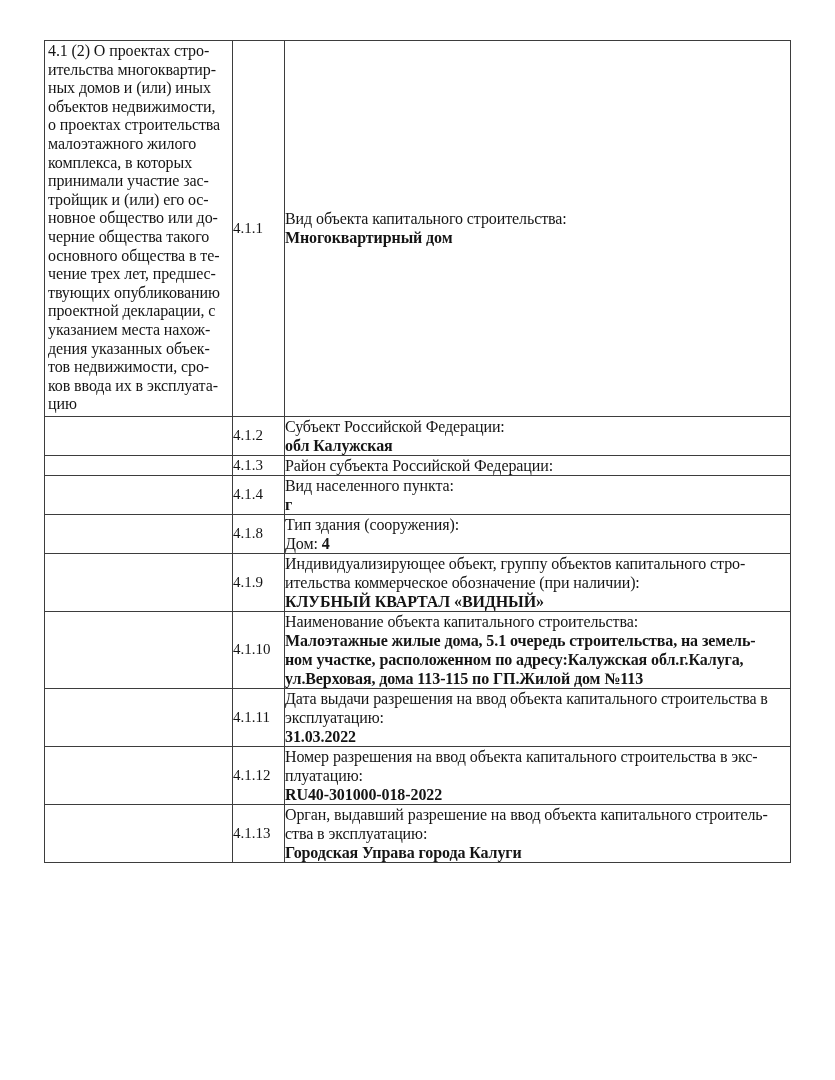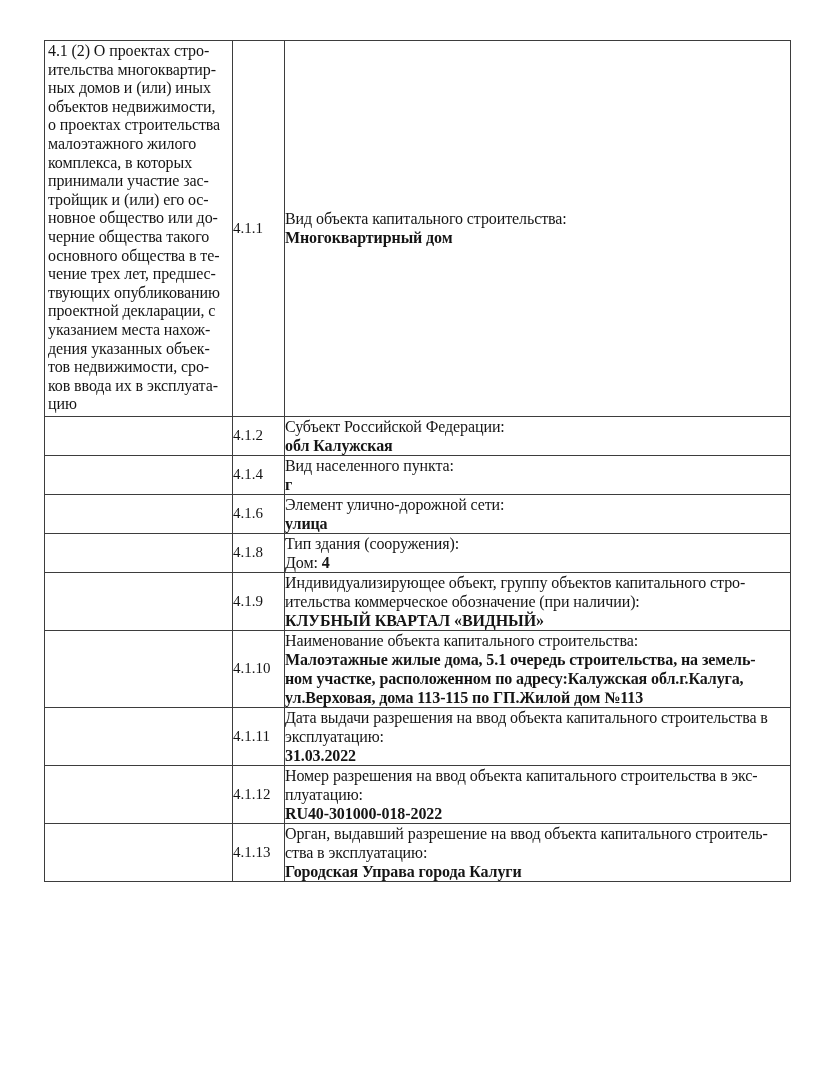--- a/index.html
+++ b/index.html
@@ -116,35 +116,35 @@
       <span>4.1.2</span>
     </td>
     <td class="c3">
       <div class="field-label">Субъект Российской Федерации:</div>
       <div class="field-value"><span class="value-text">обл Калужская</span></div>
     </td>
   </tr>
         <tr>
     <td class="c1"></td>
     <td class="c2">
+      <span>4.1.3</span>
+    </td>
+    <td class="c3">
+      <div class="field-label">Район субъекта Российской Федерации:</div>
+
+    </td>
+  </tr>
+        <tr>
+    <td class="c1"></td>
+    <td class="c2">
       <span>4.1.4</span>
     </td>
     <td class="c3">
       <div class="field-label">Вид населенного пункта:</div>
       <div class="field-value"><span class="value-text">г</span></div>
-    </td>
-  </tr>
-        <tr>
-    <td class="c1"></td>
-    <td class="c2">
-      <span>4.1.6</span>
-    </td>
-    <td class="c3">
-      <div class="field-label">Элемент улично-дорожной сети:</div>
-      <div class="field-value"><span class="value-text">улица</span></div>
     </td>
   </tr>
         <tr>
     <td class="c1"></td>
     <td class="c2">
       <span>4.1.8</span>
     </td>
     <td class="c3">
       <div class="field-label">Тип здания (сооружения):</div>
       <div class="field-value"><span class="value-prefix">Дом: </span><span class="value-text">4</span></div>

